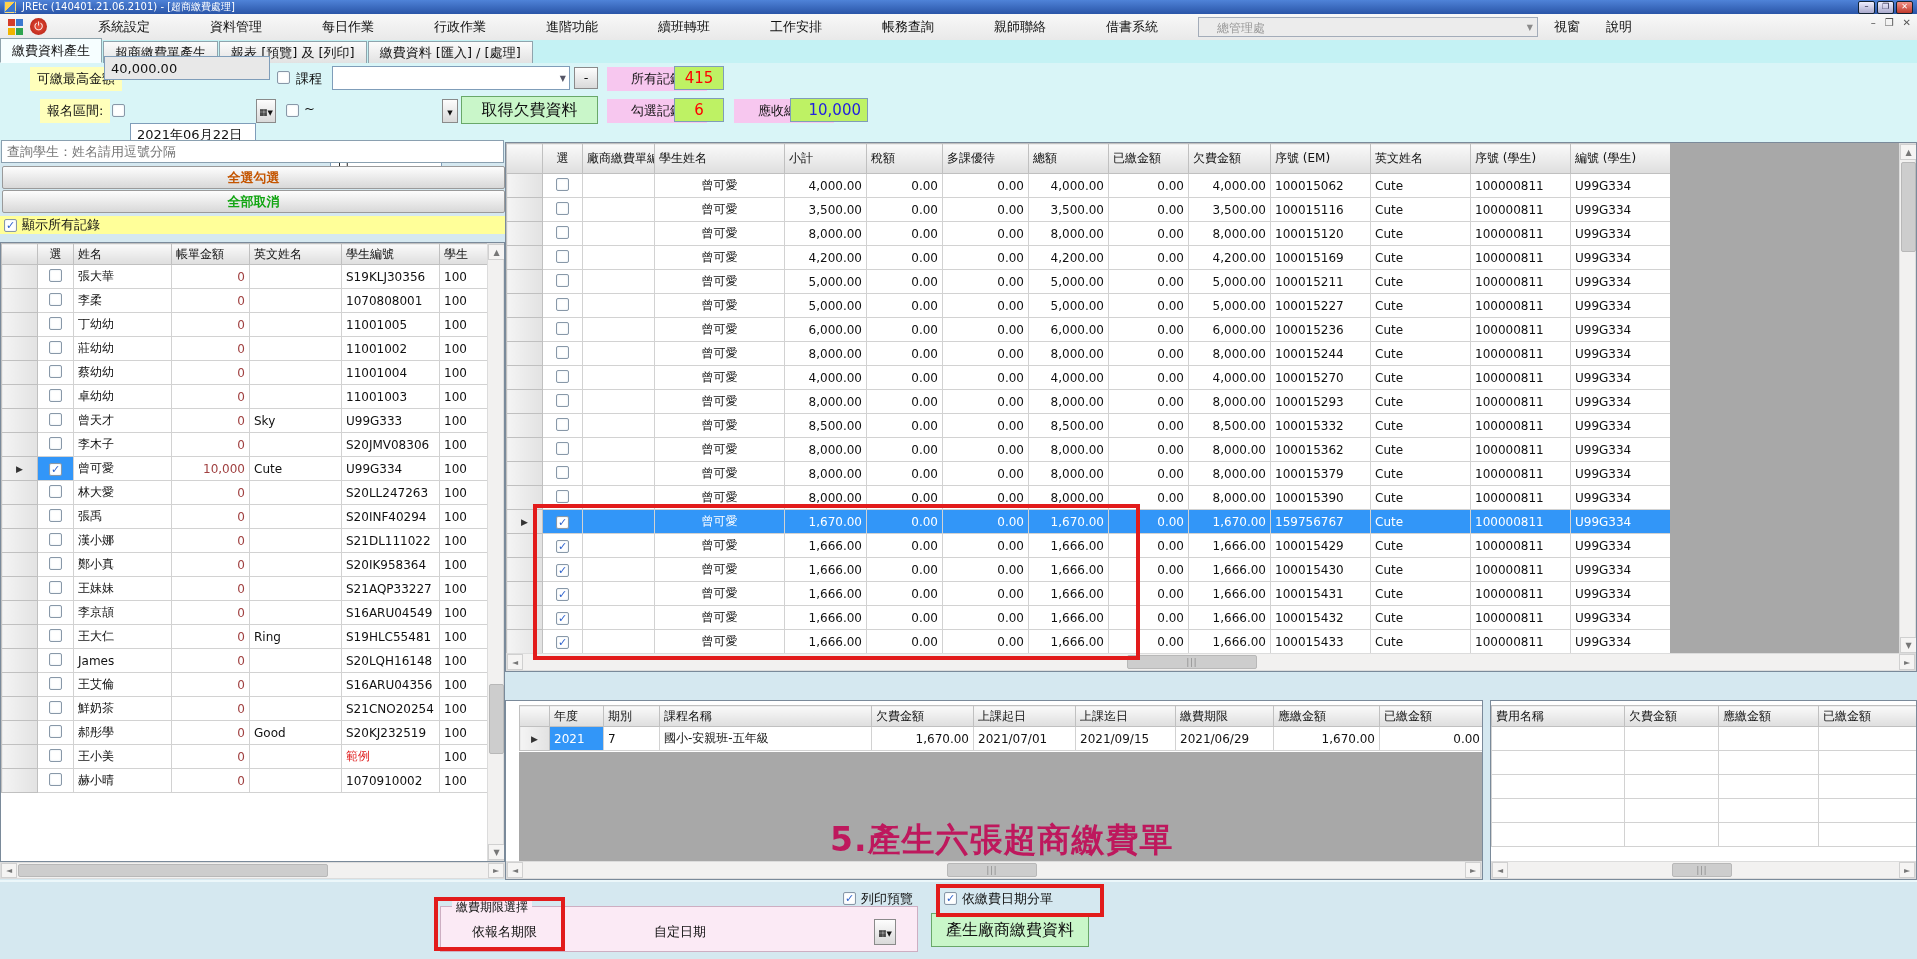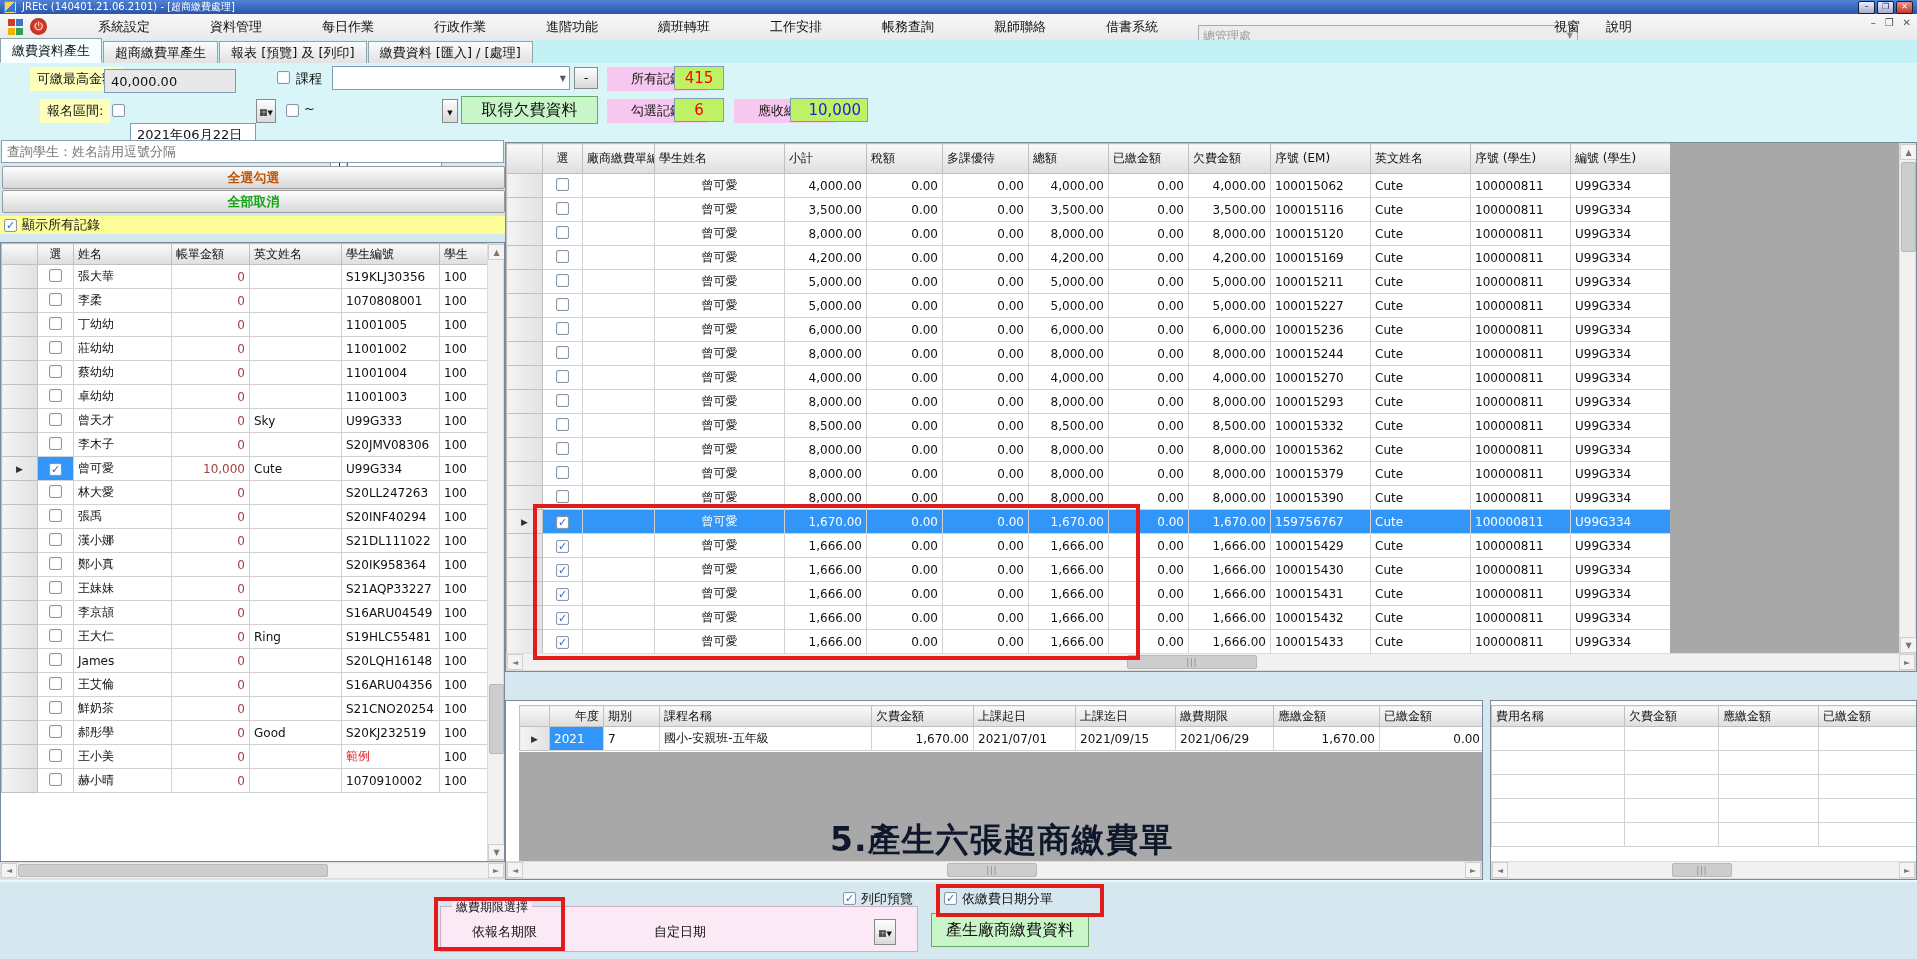--- a/index.html
+++ b/index.html
@@ -16,22 +16,22 @@
   .titlebar .spacer{flex:1}
   
   .menubar{left:0;top:14px;width:1917px;height:26px;background:linear-gradient(#f8f8f8,#e9e9e9);
            border-bottom:1px solid #c9c9c9}
   .gridicon{left:8px;top:19px;width:16px;height:16px;display:grid;grid-template-columns:7px 7px;grid-gap:1px}
   .gridicon i{display:block;height:7px}
   .powericon{left:30px;top:18px;width:17px;height:17px;border-radius:50%;background:radial-gradient(#e8503c,#b01d10);
              color:#fff;font-size:11px;line-height:17px;text-align:center}
   .menuitems{left:96px;top:14px;height:26px;display:flex;gap:56px;align-items:center;font-size:13px}
   .mitem{white-space:nowrap;padding:2px 2px;cursor:default}
-  .deptcombo{left:1198px;top:25px;width:380px;height:20px;border:1px solid #a3acb9;background:#ececec;
-             color:#9a9a9a;font-size:12px;line-height:20px;padding:0 4px;box-sizing:border-box}
+  .deptcombo{left:1198px;top:17px;width:340px;height:20px;border:1px solid #a3acb9;background:#ececec;
+             color:#9a9a9a;font-size:12px;line-height:20px;padding:0 18px;box-sizing:border-box}
   .deptcombo .dd{position:absolute;right:4px;top:0;color:#8a8a8a;font-size:8px;line-height:20px}
   .menuright{left:1552px;top:14px;height:26px;display:flex;gap:22px;align-items:center;font-size:13px}
   .mdibtns{right:6px;top:17px;display:flex;gap:9px;color:#555;font-size:10px}
   
   .tabbar{left:0;top:40px;width:1917px;height:23px;background:#c4f2f4;display:flex;align-items:flex-end}
   .tab{height:21px;line-height:21px;padding:0 11px;font-size:13px;border:1px solid #8fa4ad;border-bottom:none;
        background:linear-gradient(#fbfbfb,#e2e2e2);margin-right:1px;white-space:nowrap}
   .tab.active{background:#f6feff;height:23px;line-height:23px;border-bottom:1px solid #f6feff}
   
   .formbg{left:0;top:63px;width:1917px;height:79px;background:#d9f5f7}
@@ -77,21 +77,21 @@
   .frame{border:1px solid #7a8a9a;background:#fff;box-sizing:border-box;overflow:hidden}
   .grayfill{background:#a8a8a8}
   
   .sb{background:#f2f1f0;box-sizing:border-box;border:1px solid #dcdcdc}
   .sba{position:absolute;color:#777;font-size:8px;display:flex;align-items:center;justify-content:center;
        background:#f5f4f3;border:1px solid #d0d0d0;box-sizing:border-box}
   .sbthumb{position:absolute;background:#cdcdcd;border:1px solid #b8b8b8;border-radius:2px;box-sizing:border-box;
            display:flex;align-items:center;justify-content:center;color:#888;font-size:8px;letter-spacing:1px}
   
   .redbox{border:4px solid #e21b1b;box-sizing:border-box;z-index:40;background:transparent}
-  .redtext{color:#0f172a;font-size:33px;font-weight:bold;white-space:nowrap;z-index:40;letter-spacing:1px}
+  .redtext{color:#be185d;font-size:33px;font-weight:bold;white-space:nowrap;z-index:40;letter-spacing:1px}
   .pinkgroup{left:440px;top:906px;width:478px;height:46px;background:#fbeaf5;border:1px solid #cdaec2;box-sizing:border-box}
   .grouplabel{left:452px;top:899px;background:#fbeaf5;padding:0 4px;font-size:12px;z-index:5}
 </style>
 </head>
 <body>
 
 <div class="abs titlebar">
   <span class="appicon"></span>
   <span>JREtc (140401.21.06.2101) - [超商繳費處理]</span>
   <span class="spacer"></span>
@@ -137,21 +137,21 @@
 <div class="abs tabbar">
     <span class="tab active">繳費資料產生</span>
     <span class="tab">超商繳費單產生</span>
     <span class="tab">報表 [預覽] 及 [列印]</span>
     <span class="tab">繳費資料 [匯入] / [處理]</span>
   </div>
 
 <div class="abs formbg"></div>
 
 <span class="abs ylbl" style="left:30px;top:67px">可繳最高金額</span>
-<div class="abs txtbox" style="left:104px;top:69px;width:132px;height:24px">
+<div class="abs txtbox" style="left:104px;top:56px;width:166px;height:24px">
   <span>40,000.00</span>
 </div>
 <span class="abs cbx" style="left:277px;top:71px"></span>
 <span class="abs lbl" style="left:296px;top:70px">課程</span>
 <div class="abs combo" style="left:332px;top:66px;width:238px;height:24px">
   <span></span>
   <span class="dd">▼</span>
 </div>
 <div class="abs smallbtn" style="left:574px;top:67px;width:24px;height:22px">-</div>
 <span class="abs plbl" style="left:607px;top:67px">所有記錄</span>
@@ -813,21 +813,21 @@
         <col style="width:102px">
         <col style="width:102px">
         <col style="width:100px">
         <col style="width:98px">
         <col style="width:106px">
         <col style="width:105px">
       </colgroup>
     <thead>
         <tr>
           <th class="selcol"></th>
-          <th style="text-align:right">年度</th>
+          <th style="text-align:left">年度</th>
           <th style="">期別</th>
           <th style="">課程名稱</th>
           <th style="">欠費金額</th>
           <th style="">上課起日</th>
           <th style="">上課迄日</th>
           <th style="">繳費期限</th>
           <th style="">應繳金額</th>
           <th style="">已繳金額</th>
         </tr>
       </thead>

